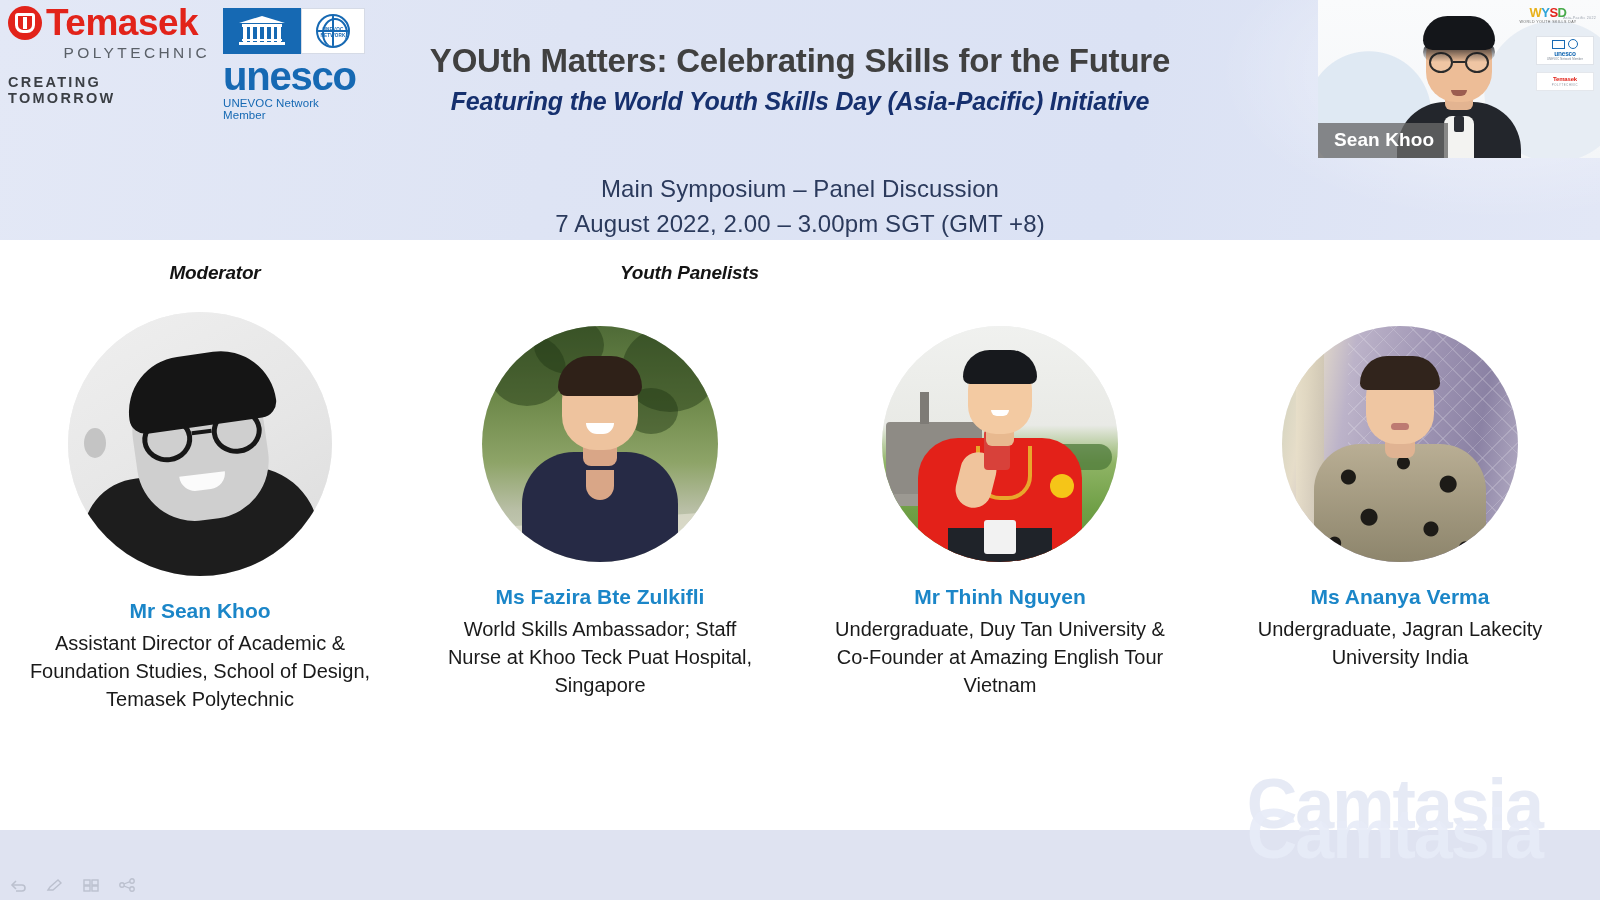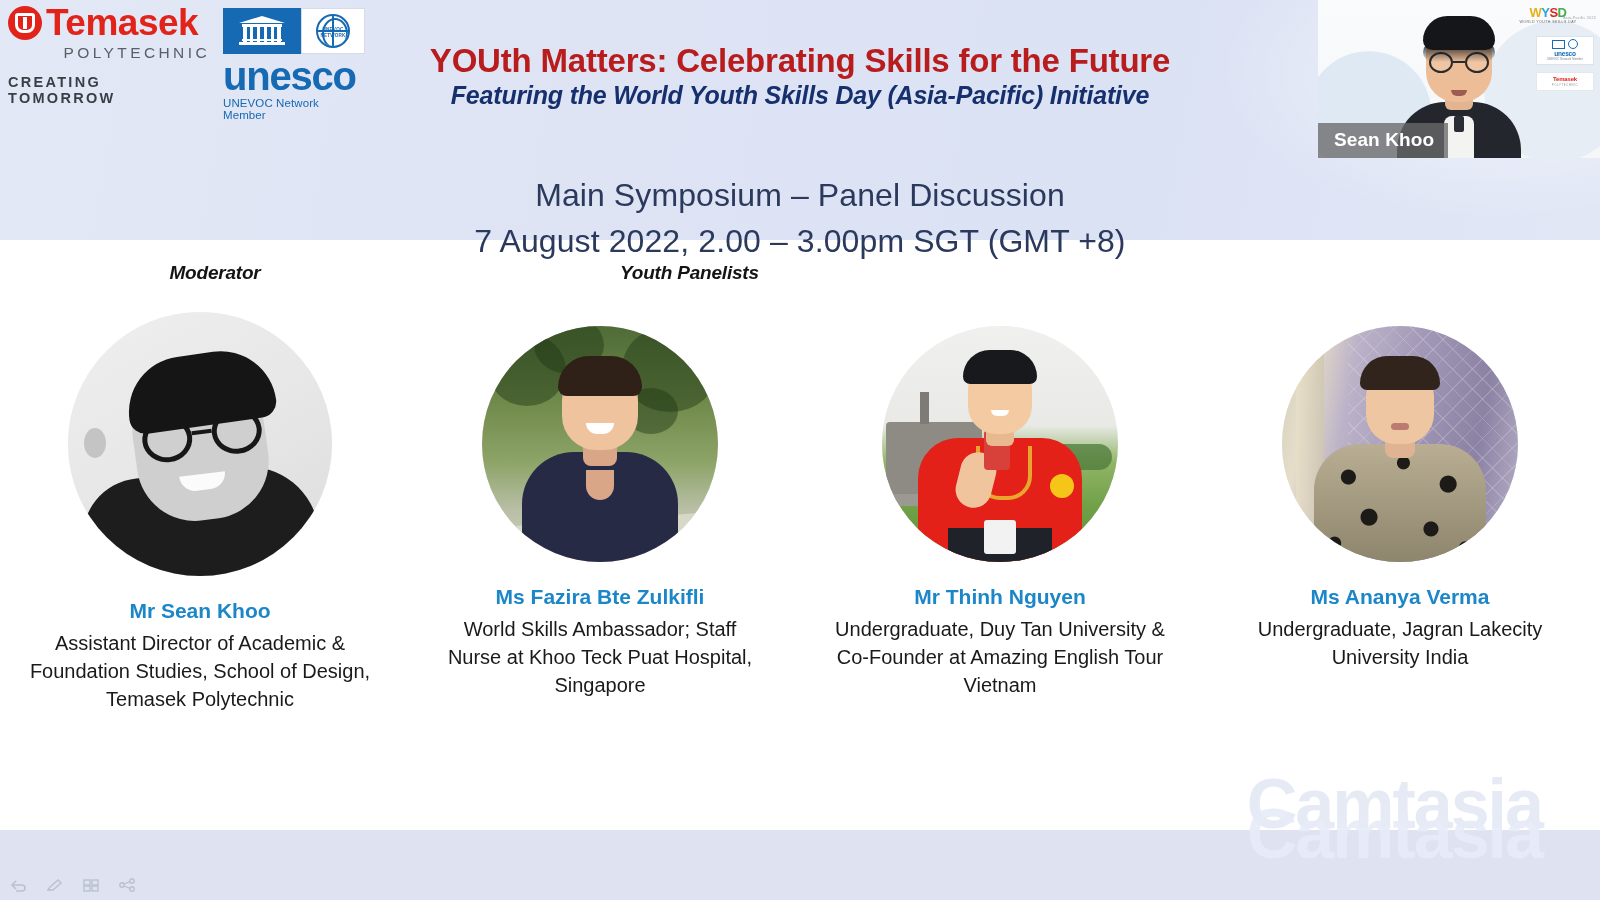--- a/index.html
+++ b/index.html
@@ -90,29 +90,29 @@
   }
   .un-word{
     font-size:40px;font-weight:700;color:#1669b3;letter-spacing:-1.2px;line-height:1;margin-top:2px;
     font-family:"Liberation Sans", sans-serif;
   }
   .un-sub{font-size:11.5px;color:#1669b3;margin-top:1px;letter-spacing:.1px;}
 
   
   .title-wrap{position:absolute;left:300px;top:42px;width:1000px;text-align:center;}
   .main-title{
-    font-size:33px;font-weight:700;color:#b91c1c;line-height:1.15;letter-spacing:-.2px;
+    font-size:33px;font-weight:700;color:#404040;line-height:1.15;letter-spacing:-.2px;
   }
   .sub-title{
-    font-size:25px;font-weight:700;font-style:italic;color:#16306e;line-height:1.2;
+    font-size:25px;font-weight:700;font-style:italic;color:#16306e;line-height:1.2;margin-top:6px;
     letter-spacing:-.2px;
   }
   .session-wrap{position:absolute;left:300px;top:172px;width:1000px;text-align:center;}
   .session-line{
-    font-size:32px;color:#2b3a5c;line-height:1.45;font-weight:400;letter-spacing:.1px;
+    font-size:24px;color:#2b3a5c;line-height:1.45;font-weight:400;letter-spacing:.1px;
   }
 
   
   .video-tile{
     position:absolute;left:1318px;top:0;width:282px;height:158px;overflow:hidden;
     background:#f2f2f2;
   }
   .vid-bg{
     position:absolute;inset:0;
     background:

